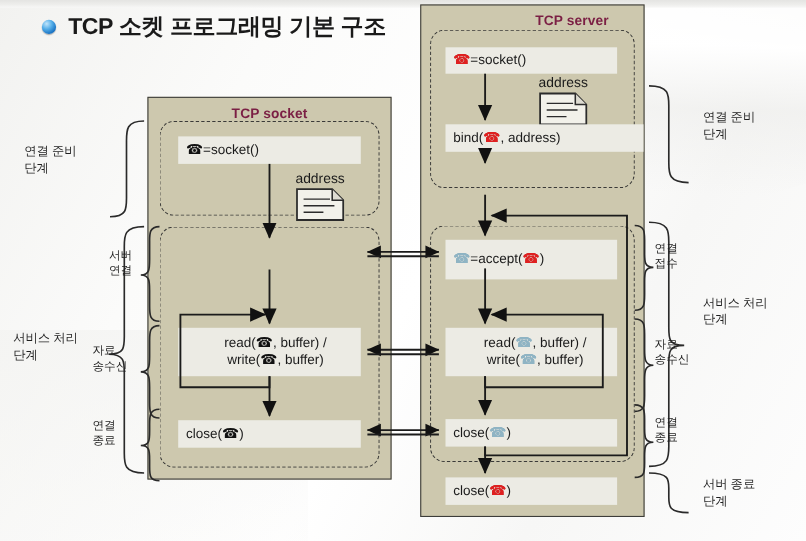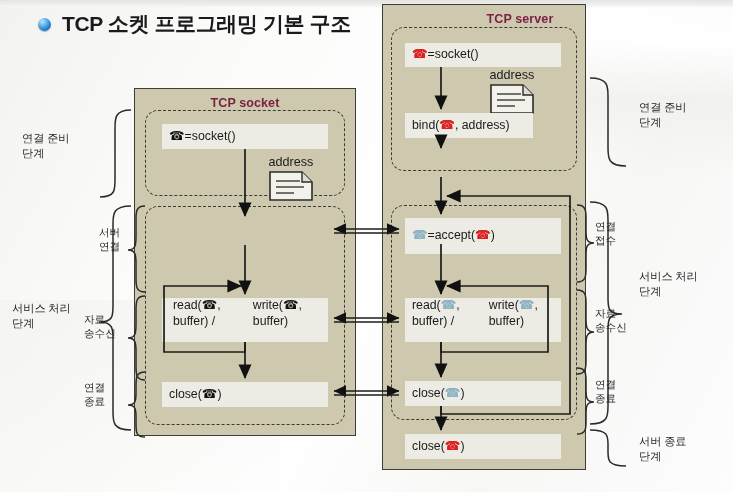--- a/index.html
+++ b/index.html
@@ -32,21 +32,21 @@
   
   .panel{position:absolute;background:#cdc8ae;border:1.6px solid #3d3d3a;box-sizing:border-box;}
   .panel-title{position:absolute;width:100%;text-align:center;
     font-size:12.5px;font-weight:bold;color:#7b1f44;letter-spacing:.1px;}
 
   .dbox{position:absolute;border:1.6px dashed #3a3a38;border-radius:13px;box-sizing:border-box;}
 
   .nodebox{position:absolute;background:#ecebe4;box-sizing:border-box;
     display:flex;align-items:center;padding-left:7px;
     font-size:12.3px;color:#1b1b1b;line-height:1.28;}
-  .nodebox.two{flex-direction:row;align-items:flex-start;justify-content:center;}
+  .nodebox.two{flex-direction:column;align-items:center;justify-content:center;}
 
   
   .ph{font-size:12.5px;line-height:1;letter-spacing:0;}
   .ph-red{color:#e02020;text-shadow:0 0 .4px #b01010;}
   .ph-blk{color:#111;}
   .ph-blu{color:#8fb4c4;text-shadow:0 0 .4px #7ba3b5;}
 
   
   .notewrap{position:absolute;}
   .notelabel{font-size:12.6px;color:#1b1b1b;margin-bottom:1px;display:block;text-align:center;}
@@ -117,21 +117,21 @@
     <span class="notelabel">address</span>
     <svg width="46" height="32" viewBox="0 0 46 32" style="display:block;margin:0 auto;">
       <path d="M2,2 H34 L44,12 V30 H2 Z" fill="#f2f1ea" stroke="#2b2b2b" stroke-width="1.6"></path>
       <path d="M34,2 L34,12 L44,12" fill="#dedcd2" stroke="#2b2b2b" stroke-width="1.4"></path>
       <line x1="8" y1="11" x2="32" y2="11" stroke="#2b2b2b" stroke-width="1.3"></line>
       <line x1="8" y1="17" x2="36" y2="17" stroke="#2b2b2b" stroke-width="1.3"></line>
       <line x1="8" y1="23" x2="26" y2="23" stroke="#2b2b2b" stroke-width="1.3"></line>
     </svg>
   </div>
 
-  <div class="nodebox" style="left:405px;top:113px;width:128px;height:25px;">
+  <div class="nodebox" style="left:405px;top:113px;width:180px;height:25px;">
     <span>bind(<span class="ph ph-red">☎</span>, address)</span>
   </div>
 
 
   <div class="nodebox" style="left:405px;top:218px;width:156px;height:36px;">
     <span><span class="ph ph-blu">☎</span>=accept(<span class="ph ph-red">☎</span>)</span>
   </div>
 
   <div class="nodebox two" style="left:405px;top:298px;width:156px;height:44px;">
     <span>read(<span class="ph ph-blu">☎</span>, buffer) /</span>

